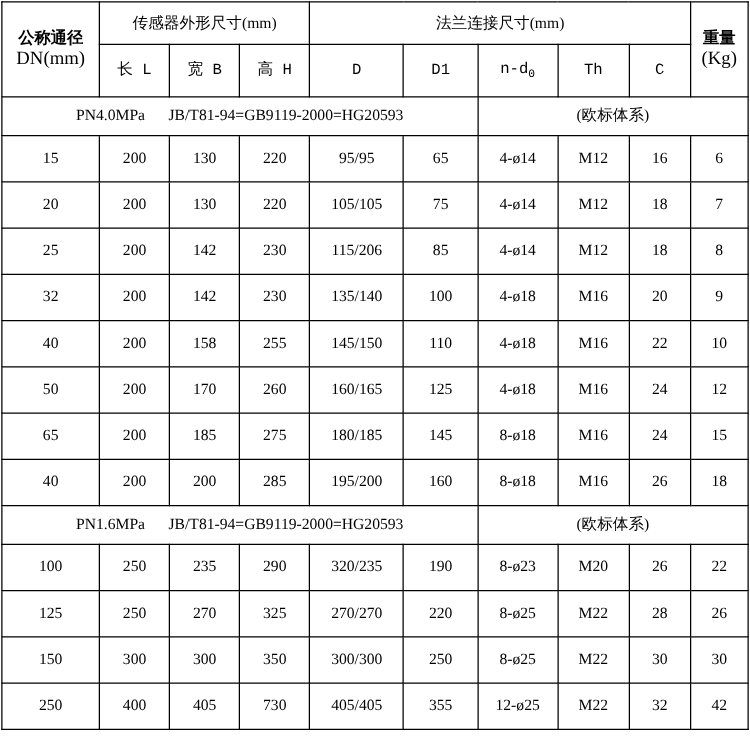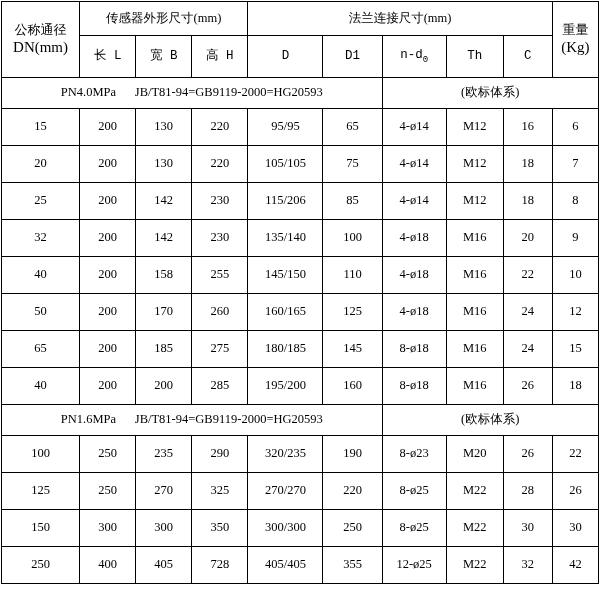--- a/index.html
+++ b/index.html
@@ -37,21 +37,21 @@
   col.c4 { width: 75px; }
   col.c5 { width: 59px; }
   col.c6 { width: 64px; }
   col.c7 { width: 57px; }
   col.c8 { width: 49px; }
   col.c9 { width: 46px; }
 
   .hdr-top td { height: 33px; font-size: 13px; }
   .hdr-sub td { height: 41px; font-size: 13px; font-family: Liberation Mono, monospace; }
 
-  .hdr-dn-line1 { display: block; font-size: 13px; }
+  .hdr-dn-line1 { display: block; font-size: 13px; font-weight: bold; }
   .hdr-dn-line2 { display: block; font-size: 15px; }
 
   .band td { height: 30px; font-size: 12.5px; }
   .band .band-left {
     text-align: left;
     padding-left: 8px;
   }
   .band .band-pn {
     display: inline-block;
     min-width: 74px;
@@ -244,21 +244,21 @@
       <td>250</td>
       <td>8-ø25</td>
       <td>M22</td>
       <td>30</td>
       <td>30</td>
     </tr>
     <tr class="datarow">
       <td>250</td>
       <td>400</td>
       <td>405</td>
-      <td>728</td>
+      <td>730</td>
       <td>405/405</td>
       <td>355</td>
       <td>12-ø25</td>
       <td>M22</td>
       <td>32</td>
       <td>42</td>
     </tr>
   </tbody>
 </table>
 

